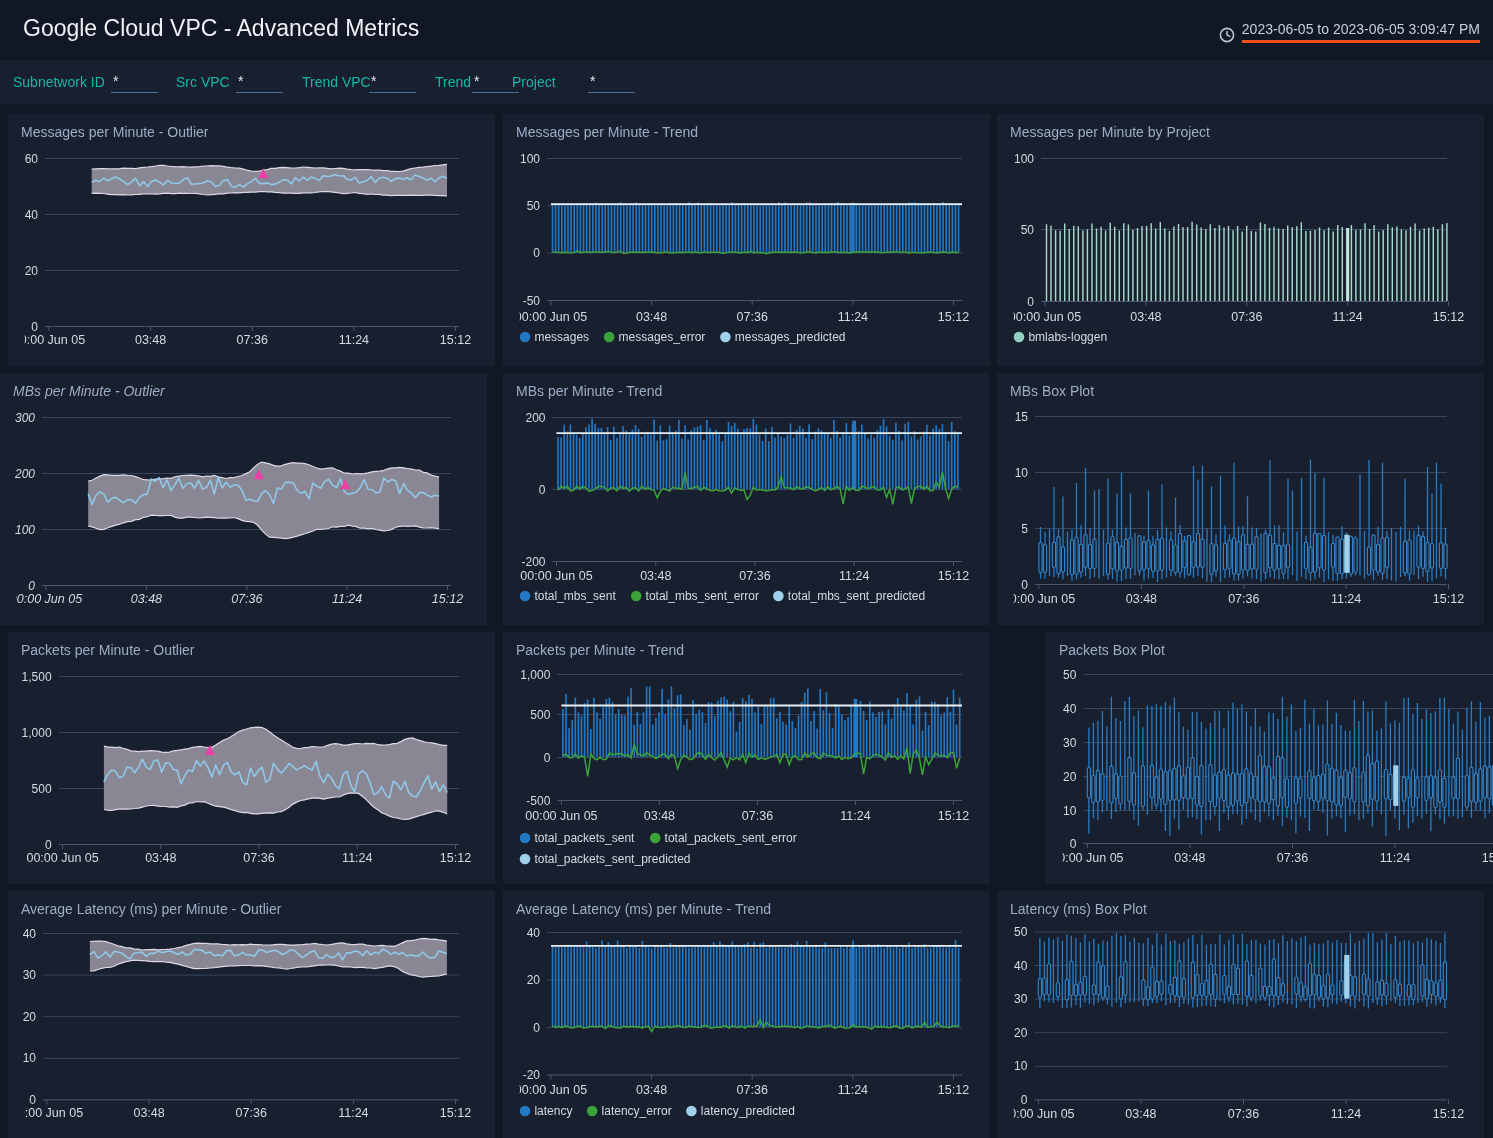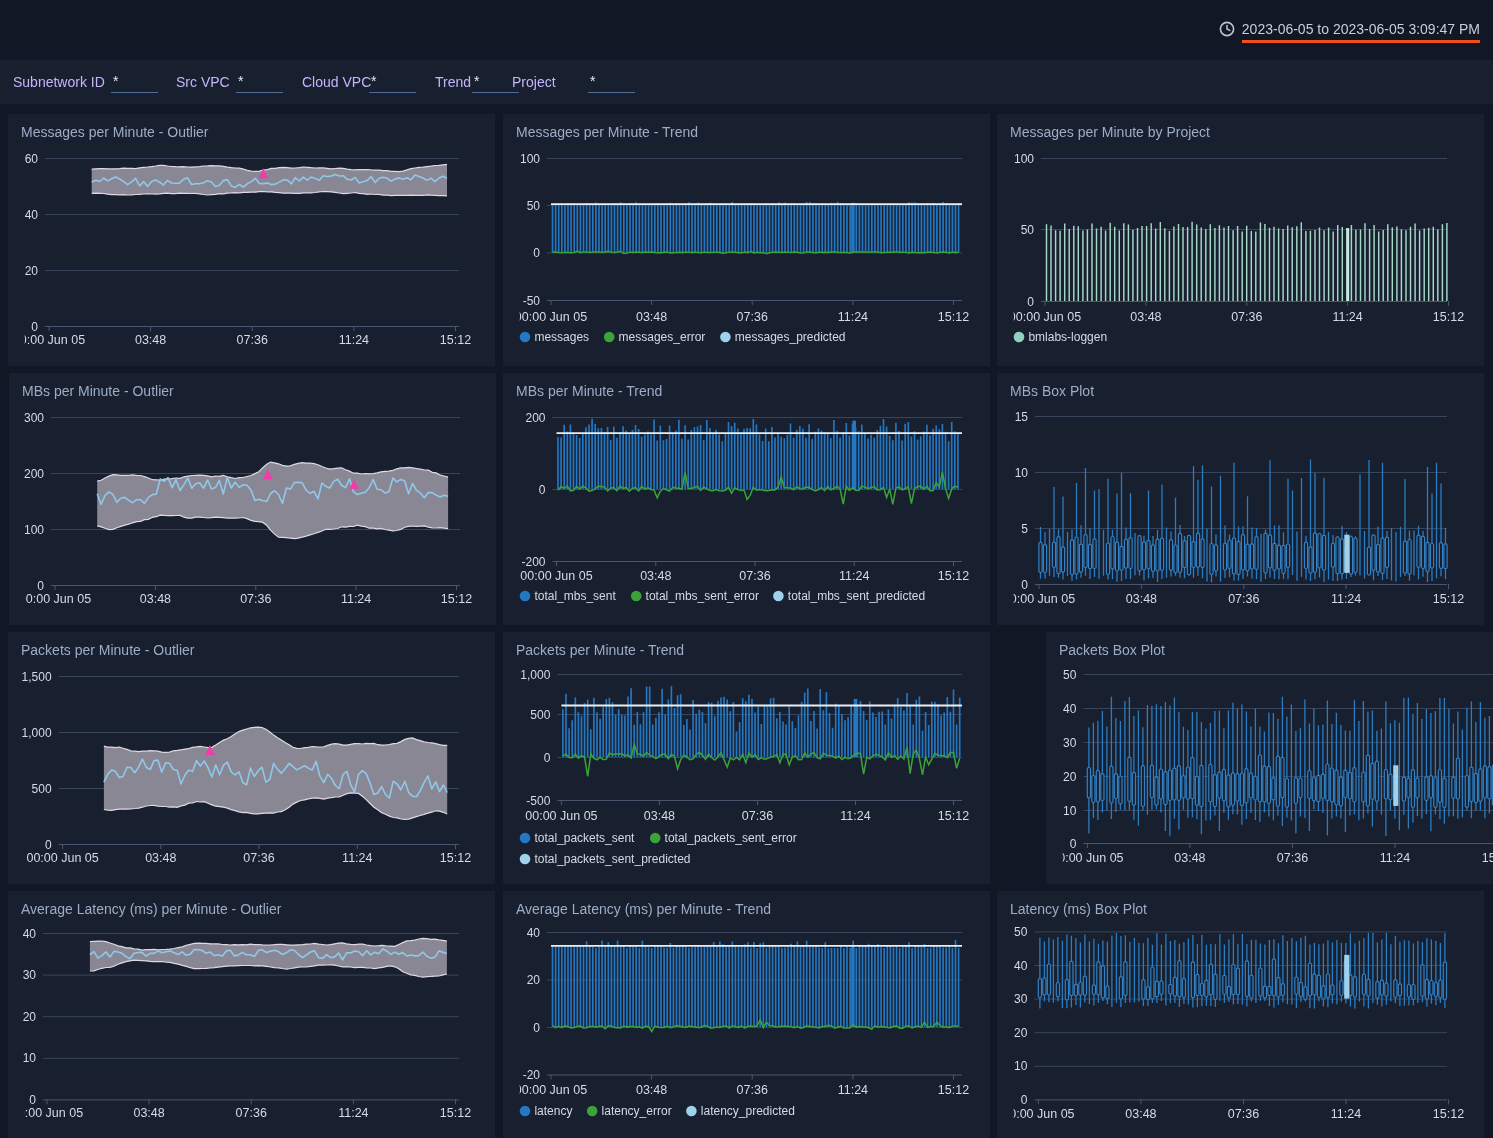--- a/index.html
+++ b/index.html
@@ -1,44 +1,45 @@
 <!DOCTYPE html>
 <html><head><meta charset="utf-8"><title>Google Cloud VPC - Advanced Metrics</title>
 <style>
 html,body{margin:0;padding:0;background:#111724;width:1493px;height:1138px;overflow:hidden;
 font-family:"Liberation Sans",sans-serif;-webkit-font-smoothing:antialiased;}
 *{box-sizing:border-box;}
 #page{position:relative;width:1493px;height:1138px;background:#111724;}
 #hdr{position:absolute;left:0;top:0;width:1493px;height:60px;background:#111724;}
 #hdr .t{position:absolute;left:23px;top:15px;font-size:23px;color:#eef1f6;}
-#time{position:absolute;right:13px;top:21px;color:#c6cfdb;font-size:14px;display:flex;align-items:flex-start;}
+#time{position:absolute;right:13px;top:21px;color:#c6cfdb;font-size:14px;display:flex;align-items:flex-end;}
 #time .txt{border-bottom:3px solid #ef4e1d;padding-bottom:3px;margin-left:7px;}
 #fbar{position:absolute;left:0;top:60px;width:1493px;height:44px;background:#181f2e;}
-.flab{position:absolute;top:14px;font-size:14px;color:#c4b5fd;}
+.flab{position:absolute;top:14px;font-size:14px;color:#14b8a6;}
 .fin{position:absolute;top:13px;height:20px;width:47px;border-bottom:1px solid #4c6e99;
 color:#e6ebf2;font-size:14px;padding-left:2px;}
 .panel{position:absolute;width:487px;height:252px;background:#181f2e;overflow:hidden;text-align:center;}
 svg text{font-family:"Liberation Sans",sans-serif;-webkit-font-smoothing:antialiased;}
 </style></head><body>
 <div id="page">
 <div id="hdr">
+      <div class="t">Google Cloud VPC - Advanced Metrics</div>
 <div id="time">
         <svg width="16" height="16" viewBox="0 0 16 16">
           <circle cx="8" cy="8" r="6.6" fill="none" stroke="#b9c4d2" stroke-width="1.6"></circle>
           <path d="M8 4.4V8l2.8 1.4" fill="none" stroke="#b9c4d2" stroke-width="1.5" stroke-linecap="round"></path>
         </svg>
         <span class="txt">2023-06-05 to 2023-06-05 3:09:47 PM</span>
       </div>
     </div>
 <div id="fbar">
 <span class="flab" style="left:13px">Subnetwork ID</span>
       <span class="fin" style="left:111px">*</span>
 <span class="flab" style="left:176px">Src VPC</span>
       <span class="fin" style="left:236px">*</span>
-<span class="flab" style="left:302px">Cloud VPC</span>
+<span class="flab" style="left:302px">Trend VPC</span>
       <span class="fin" style="left:369px">*</span>
 <span class="flab" style="left:435px">Trend</span>
       <span class="fin" style="left:472px">*</span>
 <span class="flab" style="left:512px">Project</span>
       <span class="fin" style="left:588px">*</span>
 </div>
 
 <div class="panel" style="left:8px;top:114px;">
 <svg width="487" height="252" viewBox="0 0 487 252" style="position:absolute;left:0;top:0">
 <text x="13" y="22.5" font-size="14" fill="#9cadc6">Messages per Minute - Outlier</text>
@@ -133,21 +134,21 @@
 <text x="350.6" y="207" font-size="12.5" fill="#d4dbe5" text-anchor="middle">11:24</text>
 <line x1="451.5" y1="187" x2="451.5" y2="192" stroke="#4a5670" stroke-width="1"></line>
 <text x="451.5" y="207" font-size="12.5" fill="#d4dbe5" text-anchor="middle">15:12</text>
 </g>
 <path d="M350.6,187V114.1" stroke="#cdeee2" stroke-width="3.2"></path>
 <path d="M49.5,187V110.2M54,187V111.4M58.6,187V116.3M63.1,187V116.8M67.7,187V109.6M72.2,187V115.1M76.8,187V111.8M81.3,187V112.3M85.9,187V116.5M90.4,187V115.6M95,187V109.4M99.5,187V114.5M104.1,187V112.8M108.6,187V116.5M113.2,187V108.8M117.7,187V112.7M122.3,187V116.4M126.8,187V109.2M131.4,187V110.5M135.9,187V115.7M140.5,187V113.9M145,187V112.1M149.6,187V112M154.2,187V109.2M158.7,187V114.5M163.3,187V108M167.8,187V114.2M172.4,187V117.1M176.9,187V112.4M181.5,187V110M186,187V113.1M190.6,187V113.1M195.1,187V107.7M199.7,187V110.5M204.2,187V113.6M208.8,187V114.9M213.3,187V110.3M217.9,187V114.1M222.4,187V111.3M227,187V113.5M231.5,187V112.1M236.1,187V116.2M240.6,187V112M245.2,187V117.6M249.7,187V111.7M254.3,187V116.9M258.8,187V117.4M263.4,187V108.4M267.9,187V110M272.5,187V113.7M277,187V112.7M281.6,187V114.6M286.1,187V115M290.7,187V111.4M295.2,187V113.2M299.8,187V112.3M304.3,187V108.3M308.9,187V117M313.4,187V116.8M318,187V115.9M322.5,187V113.6M327.1,187V116.3M331.6,187V113.4M336.2,187V117.5M340.7,187V111.1M345.3,187V113M349.8,187V115.3M354.4,187V111M358.9,187V115.7M363.5,187V115.5M368,187V109.2M372.6,187V114.9M377.1,187V111.1M381.7,187V117.5M386.2,187V115.9M390.8,187V110.3M395.3,187V113.3M399.9,187V112.4M404.4,187V115.3M409,187V116.3M413.5,187V112.8M418.1,187V109.5M422.6,187V116.6M427.2,187V114.5M431.7,187V113.8M436.3,187V112.7M440.8,187V115.4M445.4,187V110.2M449.9,187V108.9" stroke="#a7d7c8" stroke-width="1.45" fill="none"></path>
 <circle cx="22.0" cy="223" r="5.3" fill="#8fd0bf"></circle>
 <text x="31.4" y="227.3" font-size="12" fill="#d4dbe5">bmlabs-loggen</text>
 </svg>
     </div>
-<div class="panel" style="left:9px;top:373px;">
+<div class="panel" style="left:0;top:373px;font-style:italic;">
 <svg width="487" height="252" viewBox="0 0 487 252" style="position:absolute;left:0;top:0">
 <text x="13" y="22.5" font-size="14" fill="#9cadc6">MBs per Minute - Outlier</text>
 <line x1="42" y1="44.5" x2="451" y2="44.5" stroke="#39445d" stroke-width="1"></line>
 <text x="35" y="48.5" font-size="12" fill="#d4dbe5" text-anchor="end">300</text>
 <line x1="42" y1="100.5" x2="451" y2="100.5" stroke="#39445d" stroke-width="1"></line>
 <text x="35" y="104.5" font-size="12" fill="#d4dbe5" text-anchor="end">200</text>
 <line x1="42" y1="156.5" x2="451" y2="156.5" stroke="#39445d" stroke-width="1"></line>
 <text x="35" y="160.5" font-size="12" fill="#d4dbe5" text-anchor="end">100</text>
 <line x1="42" y1="212.5" x2="451" y2="212.5" stroke="#4a5670" stroke-width="1"></line>
 <text x="35" y="216.5" font-size="12" fill="#d4dbe5" text-anchor="end">0</text>

